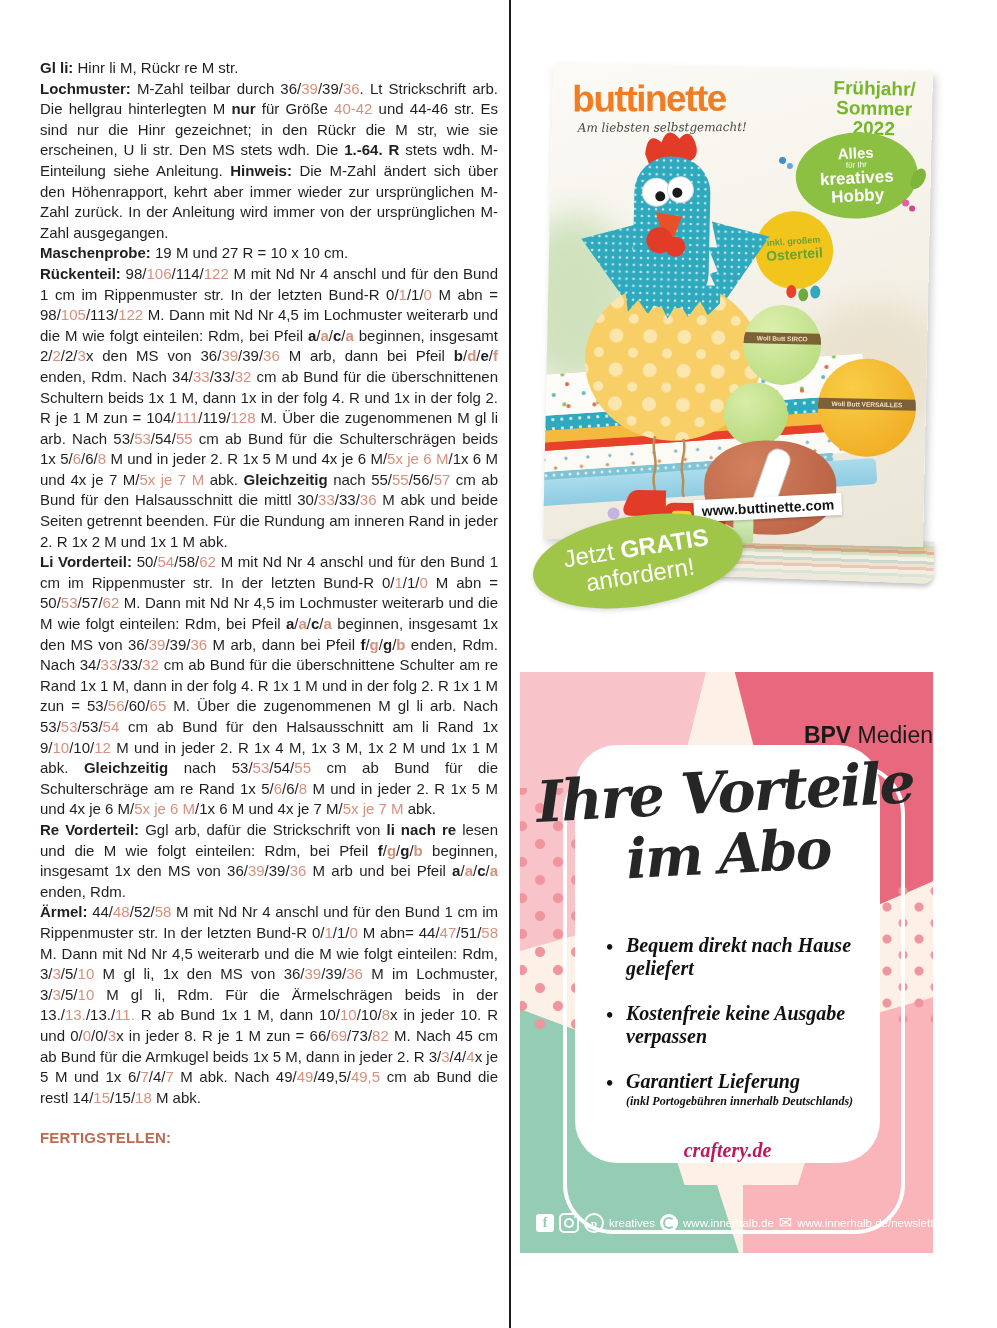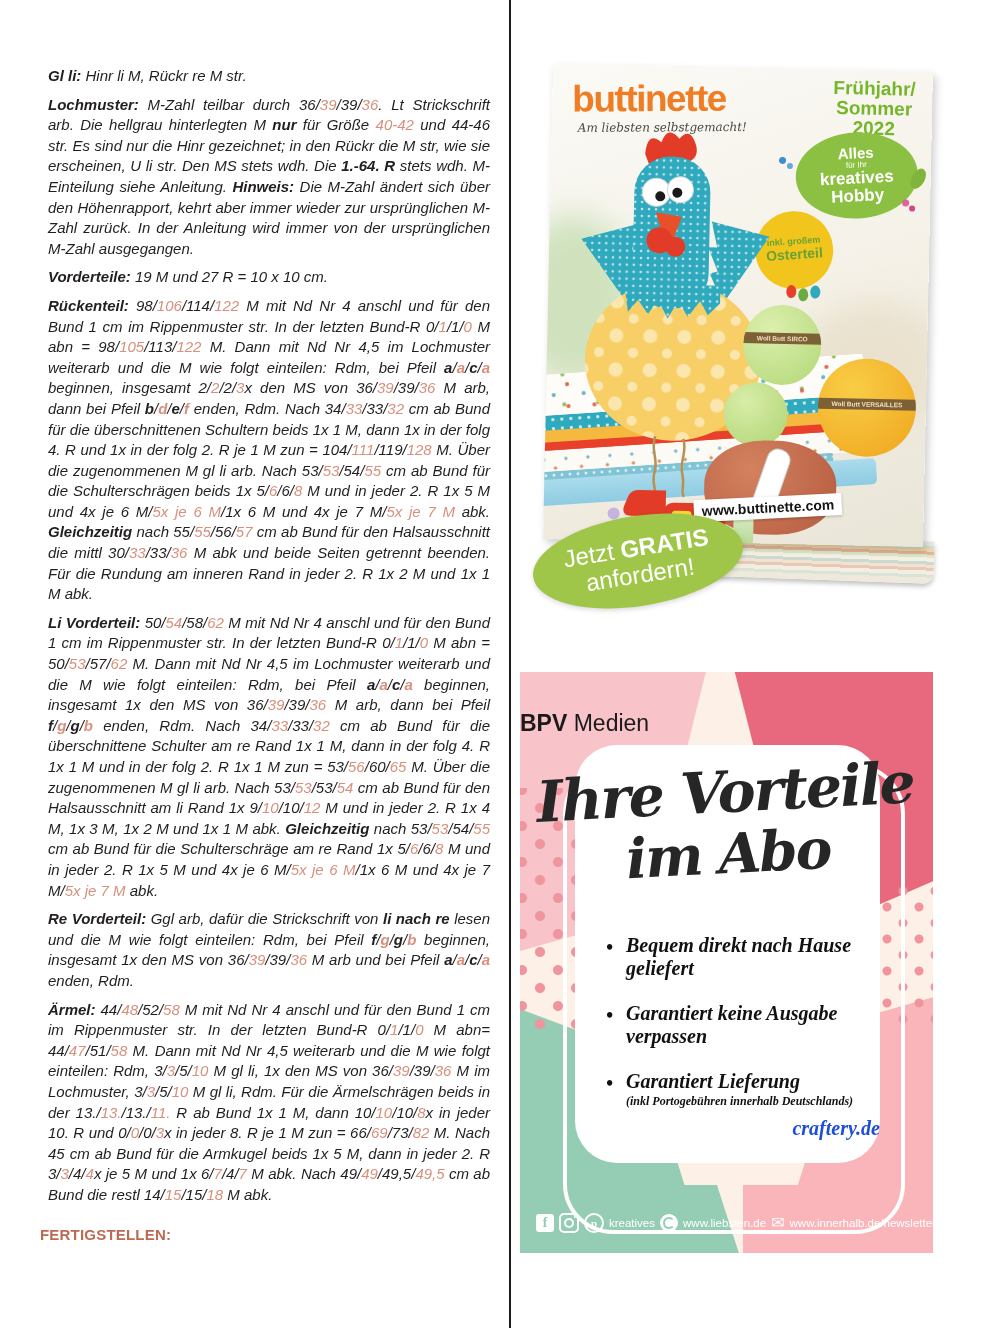--- a/index.html
+++ b/index.html
@@ -1,20 +1,20 @@
 <!DOCTYPE html>
 <html lang="de"><head>
 <meta charset="utf-8">
 <style>
   html,body{margin:0;padding:0;width:997px;height:1328px;overflow:hidden;background:#fff;}
   body{position:relative;font-family:"Liberation Sans",sans-serif;color:#221e1f;}
 
   
   .article{position:absolute;left:40px;top:58px;width:458px;font-size:15px;line-height:20.6px;text-align:justify;hyphens:auto;}
-  .para{margin:8px;font-style:italic;}
+  .para{margin:0;}
   .bld{font-weight:bold;}
   .sal{color:#d6907c;}
   .sec-heading{color:#bc6a52;font-weight:bold;margin:20px 0 0 0;font-size:15px;letter-spacing:.2px;}
 
   
   .divider{position:absolute;left:509px;top:0;width:2px;height:1328px;background:#1d1b1c;}
 
   
   .ad1{position:absolute;left:538px;top:60px;width:396px;height:545px;}
   .catalog{position:absolute;left:10px;top:8px;width:380px;height:475px;overflow:hidden;
@@ -74,51 +74,51 @@
   .dots-left{position:absolute;left:0;top:20%;width:26%;height:42%;
     background-image:radial-gradient(#f0949e 4.5px,transparent 5.5px),radial-gradient(#f0949e 4.5px,transparent 5.5px);
     background-size:36px 36px;background-position:2px 2px,20px 20px;}
   .dots-right{position:absolute;right:0;top:37%;width:16%;height:24%;
     background-image:radial-gradient(#f0949e 4px,transparent 5px),radial-gradient(#f0949e 4px,transparent 5px);
     background-size:32px 32px;background-position:4px 4px,20px 20px;}
   .footer-green{position:absolute;left:0;bottom:0;width:53%;height:68px;background:#94cdb4;clip-path:polygon(0 0,90% 0,100% 100%,0 100%);}
   .footer-pink{position:absolute;right:0;bottom:0;width:46%;height:68px;background:#f9b5ba;}
   .deco-outline{position:absolute;left:43px;top:92px;width:334px;height:462px;border:4px solid #fff;border-radius:50px;z-index:2;}
   .white-card{position:absolute;left:55px;top:73px;width:305px;height:418px;background:#fff;border-radius:42px;z-index:3;}
-  .bpv{position:absolute;top:38px;left:0;width:100%;text-align:left;font-size:23px;color:#1a1a1a;z-index:4;}
+  .bpv{position:absolute;top:50px;left:0;width:100%;text-align:right;font-size:23px;color:#1a1a1a;z-index:4;}
   .bpv .b{font-weight:bold;}
   .headline{position:absolute;top:88px;left:0;width:100%;text-align:center;z-index:5;
     font-family:"DejaVu Serif",serif;font-style:italic;font-weight:bold;color:#262626;transform:rotate(-3deg);letter-spacing:-2px;}
   .headline .h1{font-size:57px;line-height:64px;}
   .headline .h2{font-size:55px;line-height:60px;}
   .bullets{position:absolute;left:86px;top:262px;width:250px;z-index:5;font-family:"Liberation Serif",serif;font-weight:bold;font-style:italic;font-size:20px;line-height:1.15;color:#111;}
   .bullet-item{margin-bottom:22px;position:relative;padding-left:20px;}
   .bullet-item .dot{position:absolute;left:0;top:2px;}
   .bullet-note{font-size:12px;line-height:1.2;margin-top:1px;}
   .bullet-note:empty{display:none;}
-  .site{position:absolute;left:55px;top:445px;width:305px;text-align:right;z-index:5;font-family:"Liberation Serif",serif;font-weight:bold;font-style:italic;font-size:20px;color:#1d4ed8;}
+  .site{position:absolute;left:55px;top:467px;width:305px;text-align:center;z-index:5;font-family:"Liberation Serif",serif;font-weight:bold;font-style:italic;font-size:20px;color:#be185d;}
   .ad2-footer{position:absolute;left:16px;bottom:20px;right:4px;display:flex;align-items:center;gap:5px;color:#fff;font-size:11.5px;z-index:6;white-space:nowrap;}
   .ic{flex:0 0 auto;display:inline-flex;align-items:center;justify-content:center;}
   .ic-fb{width:18px;height:18px;background:#fff;border-radius:3px;color:#94cdb4;font-weight:bold;font-size:14px;font-family:"Liberation Serif",serif;}
   .ic-ig{width:16px;height:16px;border:2px solid #fff;border-radius:5px;position:relative;}
   .ic-ig::before{content:"";position:absolute;left:3px;top:3px;width:6px;height:6px;border:2px solid #fff;border-radius:50%;}
   .ic-ig::after{content:"";position:absolute;right:1px;top:1px;width:2px;height:2px;background:#fff;border-radius:50%;}
   .ic-pin{width:16px;height:16px;border:2px solid #fff;border-radius:50%;color:#fff;font-weight:bold;font-size:11px;font-family:"Liberation Serif",serif;}
   .ic-globe{width:18px;height:18px;background:#fff;border-radius:50%;position:relative;}
   .ic-globe::before{content:"";position:absolute;left:3px;top:3px;width:8px;height:8px;border:2px solid #94cdb4;border-radius:50%;border-right-color:transparent;}
   .ic-mail{font-size:16px;line-height:1;color:#fff;}
 </style>
 </head>
 <body>
 
 <div class="article">
   <div>
       <p class="para"><span class="bld">Gl li:</span> Hinr li M, Rückr re M str.</p>
       <p class="para"><span class="bld">Lochmuster:</span> M-Zahl teilbar durch 36/<span class="sal">39</span>/39/<span class="sal">36</span>. Lt Strickschrift arb. Die hellgrau hinterlegten M <span class="bld">nur</span> für Größe <span class="sal">40-42</span> und 44-46 str. Es sind nur die Hinr gezeichnet; in den Rückr die M str, wie sie erscheinen, U li str. Den MS stets wdh. Die <span class="bld">1.-64. R</span> stets wdh. M-Einteilung siehe Anleitung. <span class="bld">Hinweis:</span> Die M-Zahl ändert sich über den Höhenrapport, kehrt aber immer wieder zur ursprünglichen M-Zahl zurück. In der Anleitung wird immer von der ursprünglichen M-Zahl ausgegangen.</p>
-      <p class="para"><span class="bld">Vorderteile:</span> 19 M und 27 R = 10 x 10 cm.</p>
+      <p class="para"><span class="bld">Maschenprobe:</span> 19 M und 27 R = 10 x 10 cm.</p>
     </div>
   <div>
     <div class="sec-body">
         <p class="para"><span class="bld">Rückenteil:</span> 98/<span class="sal">106</span>/114/<span class="sal">122</span> M mit Nd Nr 4 anschl und für den Bund 1 cm im Rippenmuster str. In der letzten Bund-R 0/<span class="sal">1</span>/1/<span class="sal">0</span> M abn = 98/<span class="sal">105</span>/113/<span class="sal">122</span> M. Dann mit Nd Nr 4,5 im Lochmuster weiterarb und die M wie folgt einteilen: Rdm, bei Pfeil <span class="bld">a</span>/<span class="bld sal">a</span>/<span class="bld">c</span>/<span class="bld sal">a</span> beginnen, insgesamt 2/<span class="sal">2</span>/2/<span class="sal">3</span>x den MS von 36/<span class="sal">39</span>/39/<span class="sal">36</span> M arb, dann bei Pfeil <span class="bld">b</span>/<span class="bld sal">d</span>/<span class="bld">e</span>/<span class="bld sal">f</span> enden, Rdm. Nach 34/<span class="sal">33</span>/33/<span class="sal">32</span> cm ab Bund für die überschnittenen Schultern beids 1x 1 M, dann 1x in der folg 4. R und 1x in der folg 2. R je 1 M zun = 104/<span class="sal">111</span>/119/<span class="sal">128</span> M. Über die zugenommenen M gl li arb. Nach 53/<span class="sal">53</span>/54/<span class="sal">55</span> cm ab Bund für die Schulterschrägen beids 1x 5/<span class="sal">6</span>/6/<span class="sal">8</span> M und in jeder 2. R 1x 5 M und 4x je 6 M/<span class="sal">5x je 6 M</span>/1x 6 M und 4x je 7 M/<span class="sal">5x je 7 M</span> abk. <span class="bld">Gleichzeitig</span> nach 55/<span class="sal">55</span>/56/<span class="sal">57</span> cm ab Bund für den Halsausschnitt die mittl 30/<span class="sal">33</span>/33/<span class="sal">36</span> M abk und beide Seiten getrennt beenden. Für die Rundung am inneren Rand in jeder 2. R 1x 2 M und 1x 1 M abk.</p>
         <p class="para"><span class="bld">Li Vorderteil:</span> 50/<span class="sal">54</span>/58/<span class="sal">62</span> M mit Nd Nr 4 anschl und für den Bund 1 cm im Rippenmuster str. In der letzten Bund-R 0/<span class="sal">1</span>/1/<span class="sal">0</span> M abn = 50/<span class="sal">53</span>/57/<span class="sal">62</span> M. Dann mit Nd Nr 4,5 im Lochmuster weiterarb und die M wie folgt einteilen: Rdm, bei Pfeil <span class="bld">a</span>/<span class="bld sal">a</span>/<span class="bld">c</span>/<span class="bld sal">a</span> beginnen, insgesamt 1x den MS von 36/<span class="sal">39</span>/39/<span class="sal">36</span> M arb, dann bei Pfeil <span class="bld">f</span>/<span class="bld sal">g</span>/<span class="bld">g</span>/<span class="bld sal">b</span> enden, Rdm. Nach 34/<span class="sal">33</span>/33/<span class="sal">32</span> cm ab Bund für die überschnittene Schulter am re Rand 1x 1 M, dann in der folg 4. R 1x 1 M und in der folg 2. R 1x 1 M zun = 53/<span class="sal">56</span>/60/<span class="sal">65</span> M. Über die zugenommenen M gl li arb. Nach 53/<span class="sal">53</span>/53/<span class="sal">54</span> cm ab Bund für den Halsausschnitt am li Rand 1x 9/<span class="sal">10</span>/10/<span class="sal">12</span> M und in jeder 2. R 1x 4 M, 1x 3 M, 1x 2 M und 1x 1 M abk. <span class="bld">Gleichzeitig</span> nach 53/<span class="sal">53</span>/54/<span class="sal">55</span> cm ab Bund für die Schulterschräge am re Rand 1x 5/<span class="sal">6</span>/6/<span class="sal">8</span> M und in jeder 2. R 1x 5 M und 4x je 6 M/<span class="sal">5x je 6 M</span>/1x 6 M und 4x je 7 M/<span class="sal">5x je 7 M</span> abk.</p>
         <p class="para"><span class="bld">Re Vorderteil:</span> Ggl arb, dafür die Strickschrift von <span class="bld">li nach re</span> lesen und die M wie folgt einteilen: Rdm, bei Pfeil <span class="bld">f</span>/<span class="bld sal">g</span>/<span class="bld">g</span>/<span class="bld sal">b</span> beginnen, insgesamt 1x den MS von 36/<span class="sal">39</span>/39/<span class="sal">36</span> M arb und bei Pfeil <span class="bld">a</span>/<span class="bld sal">a</span>/<span class="bld">c</span>/<span class="bld sal">a</span> enden, Rdm.</p>
         <p class="para"><span class="bld">Ärmel:</span> 44/<span class="sal">48</span>/52/<span class="sal">58</span> M mit Nd Nr 4 anschl und für den Bund 1 cm im Rippenmuster str. In der letzten Bund-R 0/<span class="sal">1</span>/1/<span class="sal">0</span> M abn= 44/<span class="sal">47</span>/51/<span class="sal">58</span> M. Dann mit Nd Nr 4,5 weiterarb und die M wie folgt einteilen: Rdm, 3/<span class="sal">3</span>/5/<span class="sal">10</span> M gl li, 1x den MS von 36/<span class="sal">39</span>/39/<span class="sal">36</span> M im Lochmuster, 3/<span class="sal">3</span>/5/<span class="sal">10</span> M gl li, Rdm. Für die Ärmelschrägen beids in der 13./<span class="sal">13.</span>/13./<span class="sal">11.</span> R ab Bund 1x 1 M, dann 10/<span class="sal">10</span>/10/<span class="sal">8</span>x in jeder 10. R und 0/<span class="sal">0</span>/0/<span class="sal">3</span>x in jeder 8. R je 1 M zun = 66/<span class="sal">69</span>/73/<span class="sal">82</span> M. Nach 45 cm ab Bund für die Armkugel beids 1x 5 M, dann in jeder 2. R 3/<span class="sal">3</span>/4/<span class="sal">4</span>x je 5 M und 1x 6/<span class="sal">7</span>/4/<span class="sal">7</span> M abk. Nach 49/<span class="sal">49</span>/49,5/<span class="sal">49,5</span> cm ab Bund die restl 14/<span class="sal">15</span>/15/<span class="sal">18</span> M abk.</p>
       </div>
   </div>
   <div>
@@ -252,35 +252,35 @@
   </div>
 
   <div class="bullets">
     <div class="bullet-item">
       <span class="dot">•</span>
       <span>Bequem direkt nach Hause geliefert</span>
       
     </div>
     <div class="bullet-item">
       <span class="dot">•</span>
-      <span>Garantiert keine Ausgabe verpassen</span>
+      <span>Kostenfreie keine Ausgabe verpassen</span>
       
     </div>
     <div class="bullet-item">
       <span class="dot">•</span>
       <span>Garantiert Lieferung</span>
       <div class="bullet-note">(inkl Portogebühren innerhalb Deutschlands)</div>
     </div>
   </div>
 
   <div class="site">craftery.de</div>
 
   <div class="ad2-footer">
     <span class="ic ic-fb">f</span>
     <span class="ic ic-ig"></span>
     <span class="ic ic-pin">p</span>
     <span>kreatives</span>
     <span class="ic ic-globe"></span>
-    <span>www.liebsten.de</span>
+    <span>www.innerhalb.de</span>
     <span class="ic ic-mail">✉</span>
     <span>www.innerhalb.de/newsletter</span>
   </div>
 </div>
 
 </body></html>

